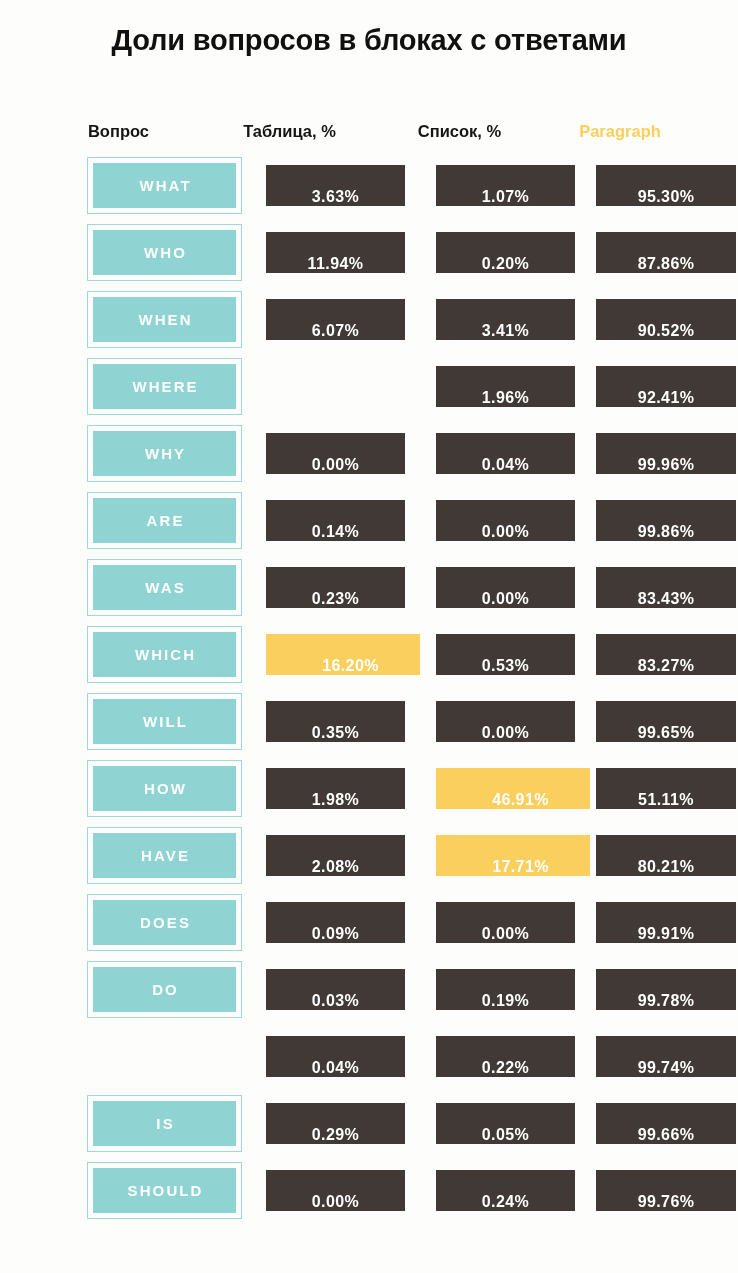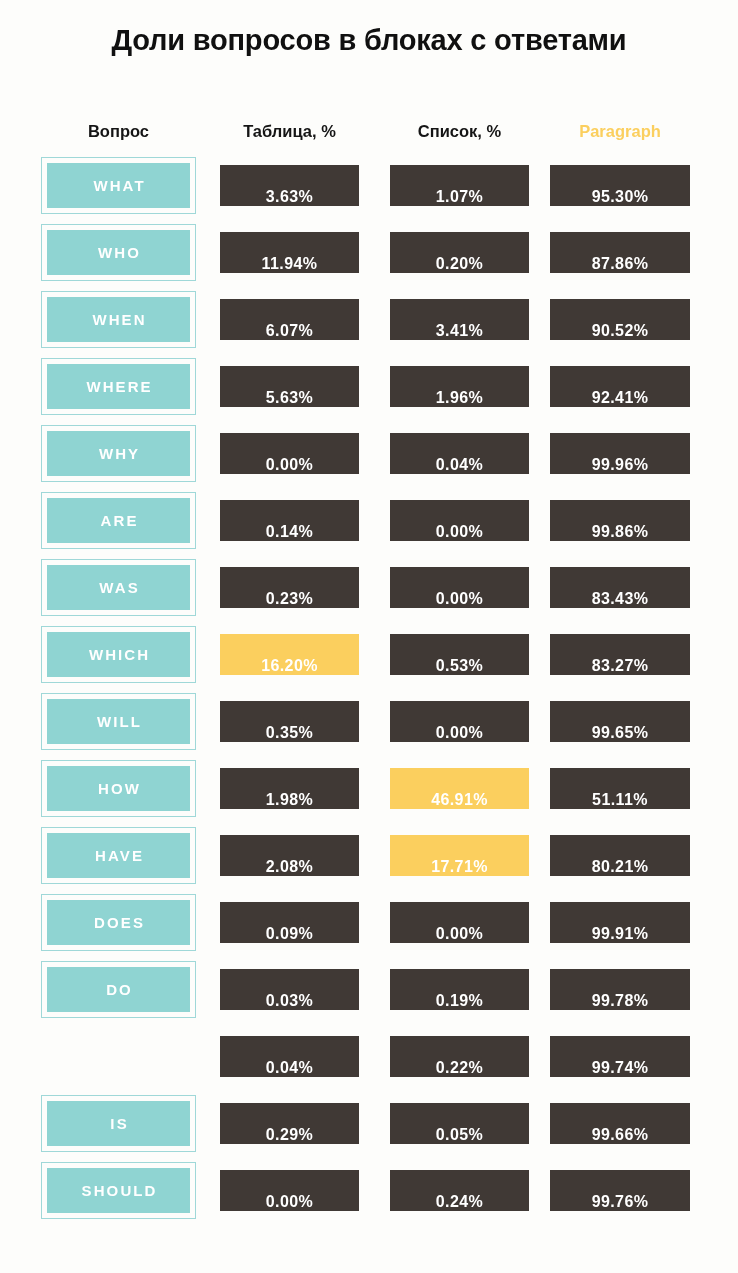--- a/index.html
+++ b/index.html
@@ -64,20 +64,21 @@
   
   .rows {
     position: absolute;
     top: 157px;
     left: 0;
     width: 738px;
   }
   .row {
     position: relative;
     height: 67px;
+    margin-left: 46px;
   }
 
   
   .q-cell {
     position: absolute;
     left: 41px;
     top: 0;
     width: 155px;
     height: 57px;
     box-sizing: border-box;
@@ -108,21 +109,21 @@
     top: 8px;
     height: 41px;
     display: flex;
     align-items: flex-end;
     justify-content: center;
     background: #403935;
   }
   .v-cell.v1 { left: 220px; width: 139px; }
   .v-cell.v2 { left: 390px; width: 139px; }
   .v-cell.v3 { left: 550px; width: 140px; }
-  .v-cell.hl { background: #fbcf5e; }
+  .v-cell.hl { background: #fbcf5e; padding-left: 15px; }
   .v-text {
     font-size: 16px;
     font-weight: 700;
     color: #ffffff;
     letter-spacing: 0.4px;
     white-space: nowrap;
   }
 </style>
 </head>
 <body>
@@ -186,23 +187,20 @@
         <div class="v-cell v3">
           <span class="v-text">90.52%</span>
         </div>
       </div>
       <div class="row">
         <div class="q-cell">
           <div class="q-fill">
             <span class="q-text">WHERE</span>
           </div>
         </div>
-        <div class="v-cell v1">
-          <span class="v-text">5.63%</span>
-        </div>
         <div class="v-cell v2">
           <span class="v-text">1.96%</span>
         </div>
         <div class="v-cell v3">
           <span class="v-text">92.41%</span>
         </div>
       </div>
       <div class="row">
         <div class="q-cell">
           <div class="q-fill">

